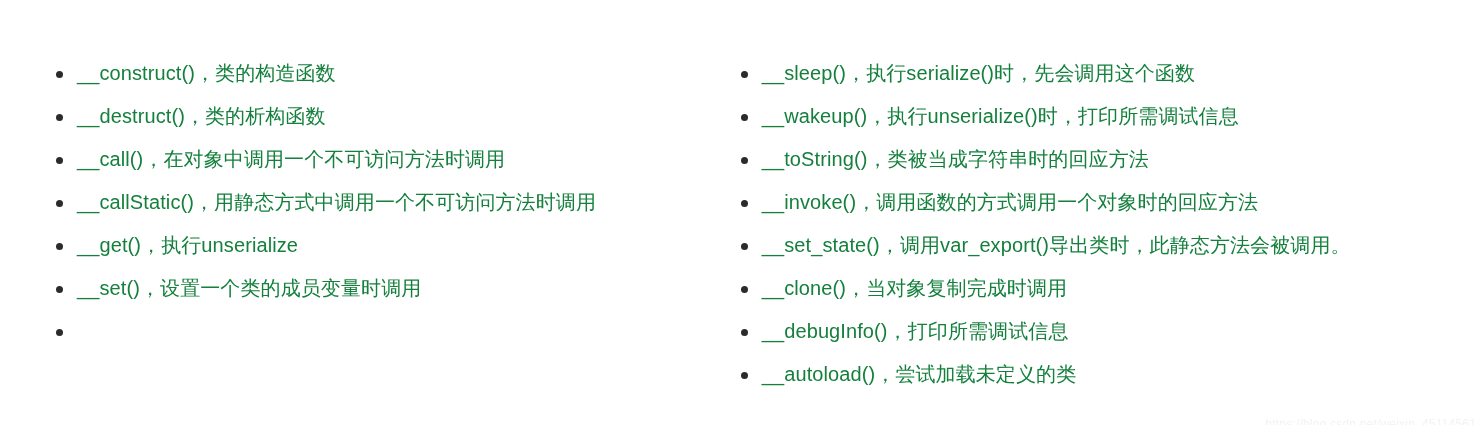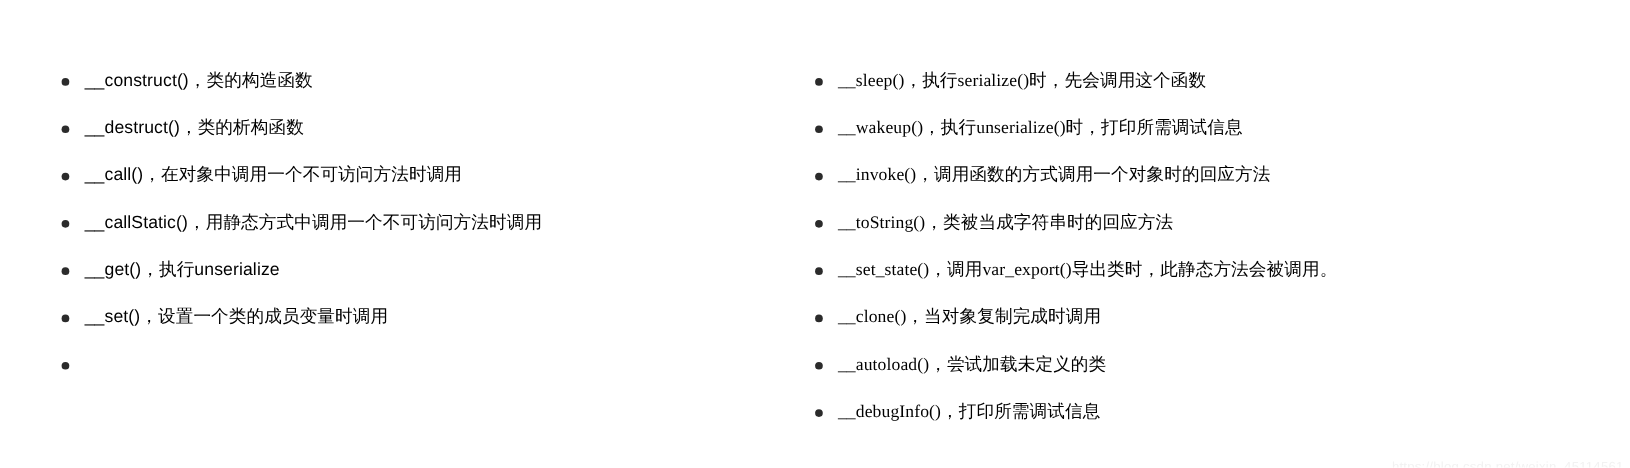--- a/index.html
+++ b/index.html
@@ -44,37 +44,36 @@
 
   .col-right {
     width: 747px;
     padding-left: 746px;
     padding-left: 0;
     margin-left: 11px;
   }
 
   .col-right .bullet-list {
     padding-left: 0;
-    font-family: Liberation Serif, serif;
   }
 
   ul.bullet-list {
     list-style: none;
     margin: 0;
     padding: 0;
   }
 
   li.bullet-item {
     position: relative;
     padding-left: 21px;
-    font-size: 16px;
+    font-size: 20px;
     line-height: 43px;
     height: 43px;
     white-space: nowrap;
-    color: #000000;
+    color: #15803d;
     letter-spacing: 0.1px;
   }
 
   li.bullet-item .dot {
     position: absolute;
     left: 0;
     top: 50%;
     width: 7px;
     height: 7px;
     margin-top: -3px;
@@ -143,41 +142,41 @@
         <li class="bullet-item">
           <span class="dot"></span>
           <span class="item-text">__sleep()，执行serialize()时，先会调用这个函数</span>
         </li>
         <li class="bullet-item">
           <span class="dot"></span>
           <span class="item-text">__wakeup()，执行unserialize()时，打印所需调试信息</span>
         </li>
         <li class="bullet-item">
           <span class="dot"></span>
-          <span class="item-text">__invoke()，调用函数的方式调用一个对象时的回应方法</span>
+          <span class="item-text">__toString()，类被当成字符串时的回应方法</span>
         </li>
         <li class="bullet-item">
           <span class="dot"></span>
-          <span class="item-text">__toString()，类被当成字符串时的回应方法</span>
+          <span class="item-text">__invoke()，调用函数的方式调用一个对象时的回应方法</span>
         </li>
         <li class="bullet-item">
           <span class="dot"></span>
           <span class="item-text">__set_state()，调用var_export()导出类时，此静态方法会被调用。</span>
         </li>
         <li class="bullet-item">
           <span class="dot"></span>
           <span class="item-text">__clone()，当对象复制完成时调用</span>
         </li>
         <li class="bullet-item">
           <span class="dot"></span>
-          <span class="item-text">__autoload()，尝试加载未定义的类</span>
+          <span class="item-text">__debugInfo()，打印所需调试信息</span>
         </li>
         <li class="bullet-item">
           <span class="dot"></span>
-          <span class="item-text">__debugInfo()，打印所需调试信息</span>
+          <span class="item-text">__autoload()，尝试加载未定义的类</span>
         </li>
       </ul>
     </div>
 
   </div>
 
   <div class="watermark">https://blog.csdn.net/weixin_45114561</div>
 
 </div>
 

